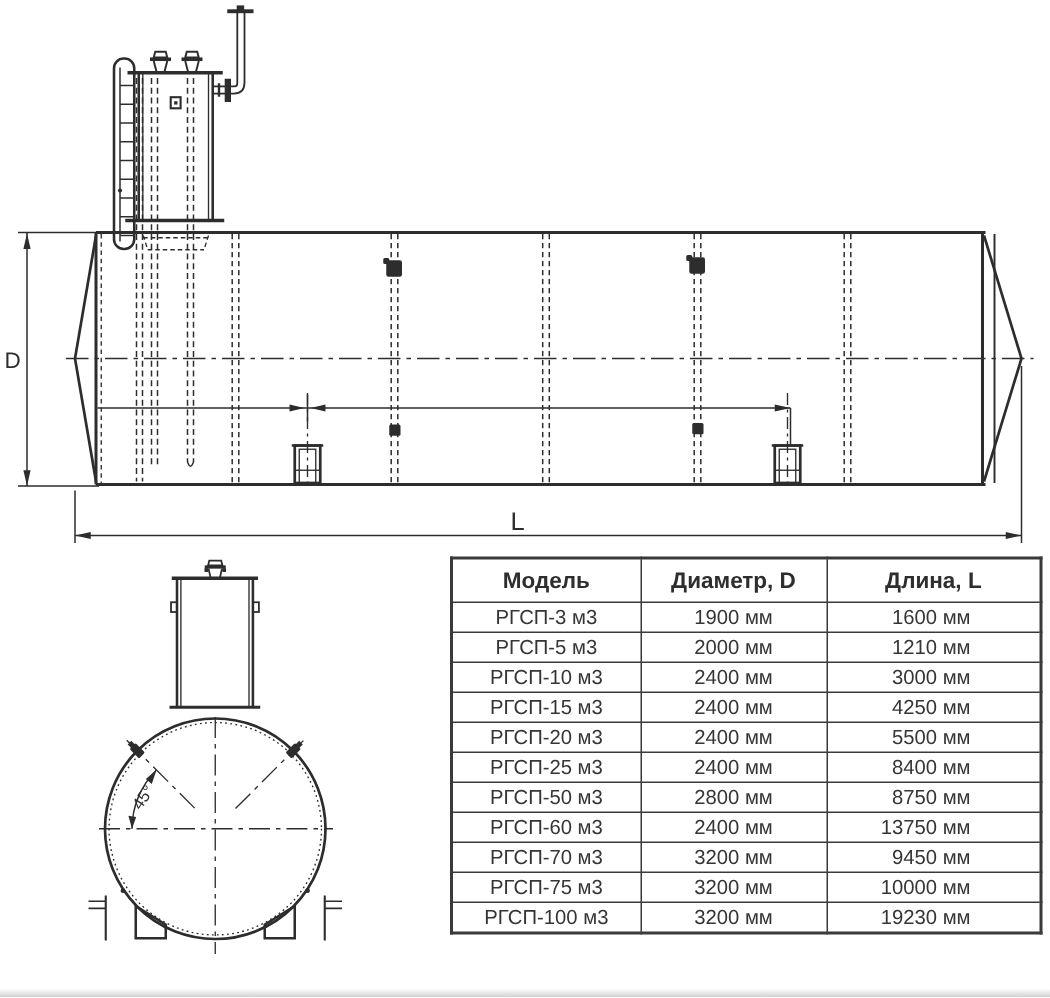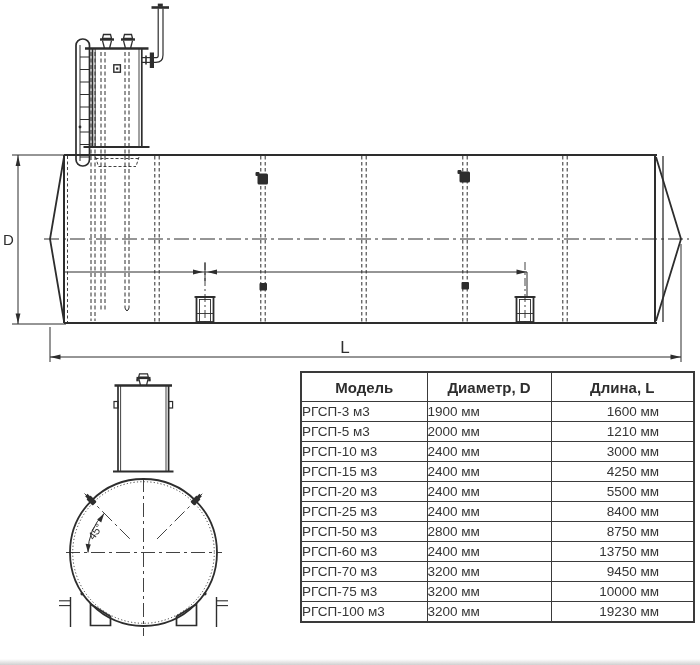--- a/index.html
+++ b/index.html
@@ -14,23 +14,23 @@
     border:2.4px solid #3a3a3a;
   }
   table.spec-table th, table.spec-table td {
     border:1.6px solid #3a3a3a; padding:0; line-height:1;
     font-family:"Liberation Sans", sans-serif; overflow:hidden; white-space:nowrap;margin-left:12px;
   }
   table.spec-table th {
     height:28px; font-size:15px; font-weight:700; color:#2e2e2e; text-align:center;
   }
   table.spec-table td {
-    height:19px; font-size:13.5px; font-weight:400; color:#353535; text-align:left;
-  }
-  table.spec-table td.len { text-align:right; padding-right:34px; }
+    height:19px; font-size:13.5px; font-weight:400; color:#353535; text-align:center;
+  }
+  table.spec-table td.len { text-align:right; padding-right:46px; }
   .photo-edge-shadow {
     position:absolute; left:0; right:0; bottom:0; height:6px;
     background:linear-gradient(to bottom, rgba(120,120,120,0), rgba(120,120,120,0.35));
   }
   svg .ln   { stroke:#2d2d2d; fill:none; }
   svg .fill { fill:#2d2d2d; stroke:none; }
   svg text  { fill:#2e2e2e; }
 </style>
 </head>
 <body>

